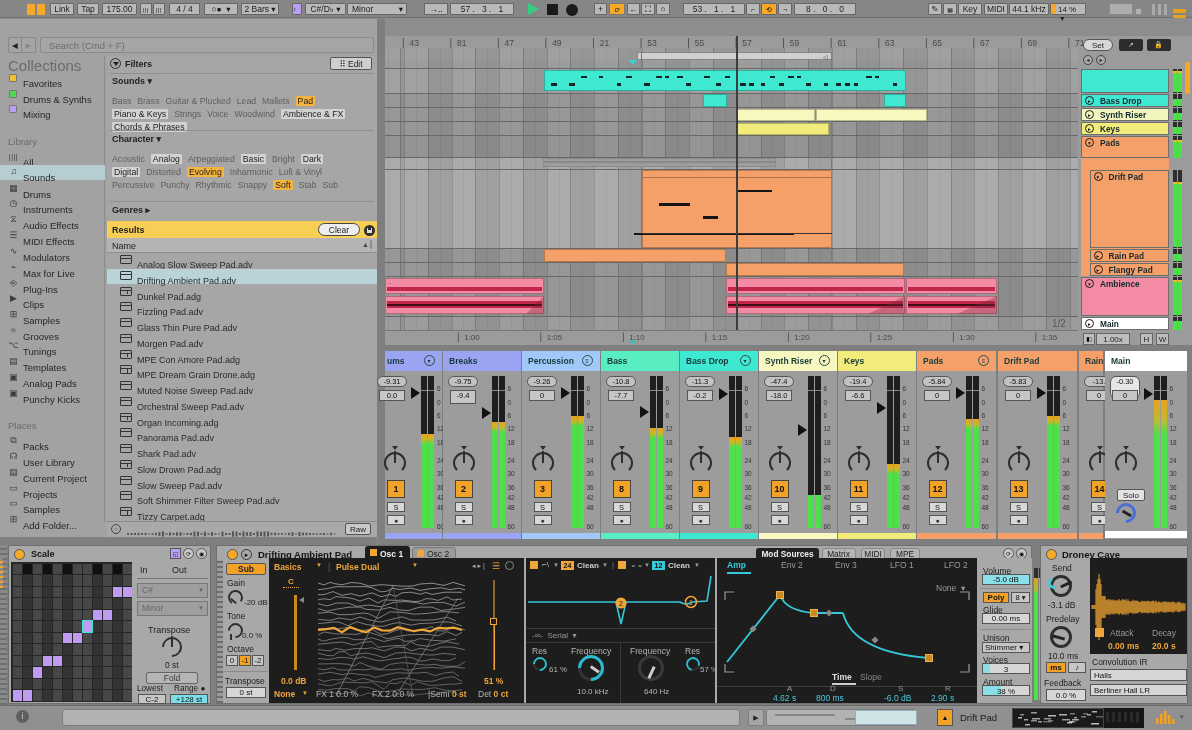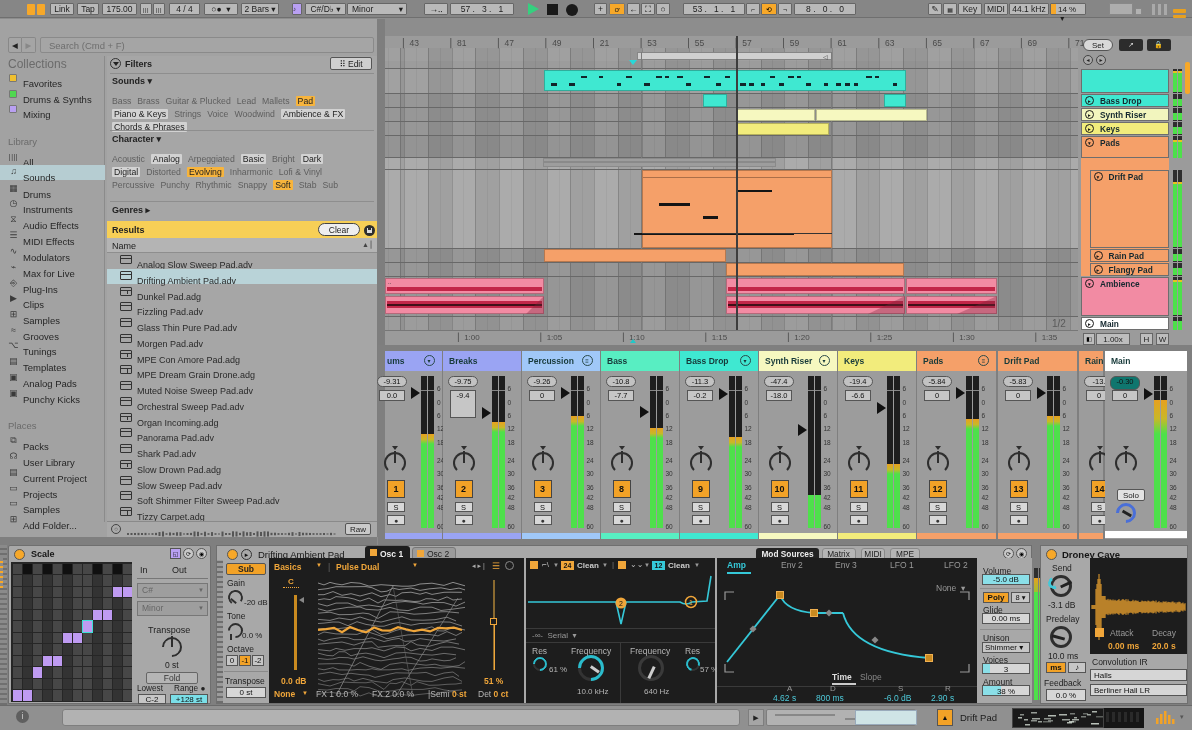--- a/index.html
+++ b/index.html
@@ -59,21 +59,21 @@
 <div style="left:1152px;top:4px;width:3px;height:11px;background:#a9a9a9"></div>
 <div style="left:1158px;top:4px;width:3px;height:11px;background:#a9a9a9"></div>
 <div style="left:1164px;top:4px;width:3px;height:11px;background:#a9a9a9"></div>
 <div style="left:1173px;top:9px;width:13px;height:3.5px;background:#e8a020;border-radius:1px"></div>
 <div style="left:1173px;top:14.5px;width:13px;height:3.5px;background:#e8a020;border-radius:1px"></div>
 <div style="left:0;top:19px;width:377px;height:518px;background:#a2a2a2"></div>
 <div style="left:8px;top:37px;width:14px;height:16px;background:#a5a5a5;border:1px solid #888;border-radius:2px 0 0 2px;font-size:7.5px;color:#222;text-align:center;line-height:15px">◀</div>
 <div style="left:22px;top:37px;width:14px;height:16px;background:#a5a5a5;border:1px solid #888;border-left:none;border-radius:0 2px 2px 0;font-size:7.5px;color:#888;text-align:center;line-height:15px">▶</div>
 <div style="left:40px;top:37px;width:334px;height:16px;background:#a5a5a5;border:1px solid #8a8a8a;border-radius:2px;font-size:9.5px;color:#6e6e6e;line-height:15px;padding-left:8px">Search (Cmd + F)</div>
 <div style="left:0;top:56px;width:105px;height:466px;background:#a2a2a2;border-right:1px solid #8b8b8b"></div>
-<div style="left:8px;top:57px;font-size:12px;color:#6b6b6b">Collections</div>
+<div style="left:8px;top:57px;font-size:15px;color:#6b6b6b">Collections</div>
 <div style="left:9px;top:74px;width:8px;height:8px;background:#f0c030;border:1px solid #777;border-radius:1px"></div>
 <div style="left:23px;top:73px;"><span class="nav">Favorites</span></div>
 <div style="left:9px;top:89.5px;width:8px;height:8px;background:#50d850;border:1px solid #777;border-radius:1px"></div>
 <div style="left:23px;top:88.5px;"><span class="nav">Drums &amp; Synths</span></div>
 <div style="left:9px;top:105px;width:8px;height:8px;background:#b9a0f2;border:1px solid #777;border-radius:1px"></div>
 <div style="left:23px;top:104px;"><span class="nav">Mixing</span></div>
 <div style="left:8px;top:136px;font-size:9.5px;color:#6b6b6b">Library</div>
 <div style="left:7px;top:150.5px;width:13px;font-size:9px;color:#3a3a3a;text-align:center"><span style="font-size:7px;letter-spacing:.5px">||||</span></div>
 <div style="left:23px;top:151.5px;"><span class="nav">All</span></div>
 <div style="left:0px;top:164.5px;width:105px;height:15px;background:#b6cdd2"></div>
@@ -529,21 +529,21 @@
 <div style="left:394px;top:451px;width:2px;height:12px;background:#2e2e2e"></div>
 <div style="left:392px;top:446px;width:0;height:0;border-left:3px solid transparent;border-right:3px solid transparent;border-top:4px solid #2e2e2e"></div>
 <div style="left:387px;top:480px;width:18px;height:18px;background:#f2a227;border:1px solid #444;font-size:9px;font-weight:700;color:#111;text-align:center;line-height:17px">1</div>
 <div style="left:387px;top:501.5px;width:18px;height:10px;background:#d8d8d8;border:1px solid #555;font-size:7.5px;color:#111;text-align:center;line-height:9px">S</div>
 <div style="left:387px;top:515px;width:18px;height:10px;background:#d8d8d8;border:1px solid #555;font-size:7px;color:#333;text-align:center;line-height:9px">●</div>
 <div style="left:385px;top:533px;width:56.5px;height:6px;background:#9aa4f3"></div>
 <div style="left:443px;top:351px;width:77.5px;height:188px;background:#9c9c9c;overflow:hidden"></div>
 <div style="left:443px;top:351px;width:77.5px;height:20px;background:#9aa4f3"></div>
 <div style="left:449px;top:356px;font-size:8.5px;font-weight:700;color:#173a3a;white-space:nowrap">Breaks</div>
 <div style="left:448px;top:376px;width:30px;height:11px;background:#c2c2c2;border:1px solid #555;border-radius:6px;font-size:7.5px;color:#111;text-align:center;line-height:10px">-9.75</div>
-<div style="left:450px;top:390px;width:26px;height:28px;background:#c6c6c6;border:1px solid #555;font-size:7.5px;color:#111;text-align:center;line-height:10px">-9.4</div>
+<div style="left:450px;top:390px;width:26px;height:14px;background:#c6c6c6;border:1px solid #555;font-size:7.5px;color:#111;text-align:center;line-height:10px">-9.4</div>
 <div style="left:491.5px;top:374px;width:13px;height:155px;background:#9c9c9c"></div>
 <div style="left:491.5px;top:376px;width:6px;height:152px;background:#1e1e1e"></div>
 <div style="left:491.5px;top:421.6px;width:6px;height:106.39999999999998px;background:#4ee04b"></div>
 <div style="left:491.5px;top:421.6px;width:6px;height:10px;background:linear-gradient(180deg,#e8a020 0,#c8b828 55%,#4ee04b 100%)"></div>
 <div style="left:491.5px;top:390px;width:6px;height:1px;background:rgba(220,220,220,.55)"></div>
 <div style="left:498.5px;top:376px;width:6px;height:152px;background:#1e1e1e"></div>
 <div style="left:498.5px;top:421.6px;width:6px;height:106.39999999999998px;background:#4ee04b"></div>
 <div style="left:498.5px;top:421.6px;width:6px;height:10px;background:linear-gradient(180deg,#e8a020 0,#c8b828 55%,#4ee04b 100%)"></div>
 <div style="left:498.5px;top:390px;width:6px;height:1px;background:rgba(220,220,220,.55)"></div>
 <div style="left:481.5px;top:407px;width:0;height:0;border-top:6px solid transparent;border-bottom:6px solid transparent;border-left:9px solid #111"></div>
@@ -827,21 +827,21 @@
 <div style="left:1089px;top:452px;width:22px;height:22px;border:2.5px solid #2e2e2e;border-radius:50%;border-bottom-color:transparent"></div>
 <div style="left:1099px;top:451px;width:2px;height:12px;background:#2e2e2e"></div>
 <div style="left:1097px;top:446px;width:0;height:0;border-left:3px solid transparent;border-right:3px solid transparent;border-top:4px solid #2e2e2e"></div>
 <div style="left:1090.5px;top:480px;width:18px;height:18px;background:#f2a227;border:1px solid #444;font-size:9px;font-weight:700;color:#111;text-align:center;line-height:17px">14</div>
 <div style="left:1090.5px;top:501.5px;width:18px;height:10px;background:#d8d8d8;border:1px solid #555;font-size:7.5px;color:#111;text-align:center;line-height:9px">S</div>
 <div style="left:1090.5px;top:515px;width:18px;height:10px;background:#d8d8d8;border:1px solid #555;font-size:7px;color:#333;text-align:center;line-height:9px">●</div>
 <div style="left:1079px;top:533px;width:24px;height:6px;background:#f5a069"></div>
 <div style="left:1105px;top:351px;width:82px;height:188px;background:#9c9c9c;overflow:hidden"></div>
 <div style="left:1105px;top:351px;width:82px;height:20px;background:#ffffff"></div>
 <div style="left:1111px;top:356px;font-size:8.5px;font-weight:700;color:#173a3a;white-space:nowrap">Main</div>
-<div style="left:1110px;top:376px;width:30px;height:14px;background:#0f766e;border:1px solid #555;border-radius:6px;font-size:7.5px;color:#111;text-align:center;line-height:10px">-0.30</div>
+<div style="left:1110px;top:376px;width:30px;height:23px;background:#e5e5e5;border:1px solid #555;border-radius:6px;font-size:7.5px;color:#111;text-align:center;line-height:10px">-0.30</div>
 <div style="left:1112px;top:390px;width:26px;height:11px;background:#c6c6c6;border:1px solid #555;font-size:7.5px;color:#111;text-align:center;line-height:10px">0</div>
 <div style="left:1153.5px;top:374px;width:13px;height:155px;background:#9c9c9c"></div>
 <div style="left:1153.5px;top:376px;width:6px;height:152px;background:#1e1e1e"></div>
 <div style="left:1153.5px;top:399.56px;width:6px;height:128.44px;background:#4ee04b"></div>
 <div style="left:1153.5px;top:399.56px;width:6px;height:34px;background:linear-gradient(180deg,#e8a020 0,#c8b828 55%,#4ee04b 100%)"></div>
 <div style="left:1153.5px;top:390px;width:6px;height:1px;background:rgba(220,220,220,.55)"></div>
 <div style="left:1160.5px;top:376px;width:6px;height:152px;background:#1e1e1e"></div>
 <div style="left:1160.5px;top:399.56px;width:6px;height:128.44px;background:#4ee04b"></div>
 <div style="left:1160.5px;top:399.56px;width:6px;height:34px;background:linear-gradient(180deg,#e8a020 0,#c8b828 55%,#4ee04b 100%)"></div>
 <div style="left:1160.5px;top:390px;width:6px;height:1px;background:rgba(220,220,220,.55)"></div>
@@ -1030,21 +1030,21 @@
 <div style="left:165px;top:660px;font-size:8.5px;color:#222">0 st</div>
 <div style="left:146px;top:672px;width:52px;height:12px;background:#b5b5b5;border:1px solid #666;border-radius:2px;font-size:8.5px;color:#333;text-align:center;line-height:11px">Fold</div>
 <div style="left:137px;top:684px;font-size:8.2px;color:#222">Lowest</div>
 <div style="left:174px;top:684px;font-size:8.2px;color:#222">Range ●</div>
 <div style="left:138px;top:693.5px;width:28px;height:10px;background:#c6c6c6;border:1px solid #555;font-size:8px;color:#111;text-align:center;line-height:10px">C-2</div>
 <div style="left:170px;top:693.5px;width:38px;height:10px;background:#7adfe8;border:1px solid #555;font-size:8px;color:#111;text-align:center;line-height:10px">+128 st</div>
 <div style="left:216px;top:545px;width:816px;height:159px;background:#a8a8a8;border:1px solid #6f6f6f"></div>
 <div style="left:217px;top:560px;width:6px;height:143px;background:repeating-linear-gradient(0deg,#6e6e6e 0 2px,#9b9b9b 2px 5px)"></div>
 <div style="left:227px;top:548.5px;width:11px;height:11px;background:#f7a829;border:1px solid #555;border-radius:50%"></div>
 <div style="left:241px;top:548.5px;width:11px;height:11px;border:1px solid #333;border-radius:50%;font-size:7px;text-align:center;line-height:10px;color:#111">▸</div>
-<div style="left:258px;top:549px;font-size:9.5px;font-weight:400;color:#151515">Drifting Ambient Pad</div>
+<div style="left:258px;top:549px;font-size:9.5px;font-weight:700;color:#151515">Drifting Ambient Pad</div>
 <div style="left:365px;top:545.5px;width:45px;height:14px;background:#1d1d1d;border-radius:3px 3px 0 0;"></div>
 <div style="left:370px;top:549px;width:7px;height:7px;background:#f0a63a"></div>
 <div style="left:380px;top:548.5px;font-size:8.5px;font-weight:700;color:#eee">Osc 1</div>
 <div style="left:412px;top:546.5px;width:44px;height:13px;background:#9b9b9b;border:1px solid #777;border-radius:3px 3px 0 0"></div>
 <div style="left:417px;top:550px;width:7px;height:7px;background:#f0a63a"></div>
 <div style="left:427px;top:549px;font-size:8.5px;color:#222">Osc 2</div>
 <div style="left:756px;top:547.5px;width:63px;height:13px;background:#222;border-radius:3px 3px 0 0;font-size:8.3px;font-weight:700;color:#eee;line-height:13px;text-align:center">Mod Sources</div>
 <div style="left:821.5px;top:548px;width:34px;height:12px;background:#b5b5b5;border:1px solid #888;border-radius:3px 3px 0 0;font-size:8.3px;color:#222;line-height:11px;text-align:center">Matrix</div>
 <div style="left:861px;top:548px;width:24px;height:12px;background:#b5b5b5;border:1px solid #888;border-radius:3px 3px 0 0;font-size:8.3px;color:#222;line-height:11px;text-align:center">MIDI</div>
 <div style="left:890px;top:548px;width:30px;height:12px;background:#b5b5b5;border:1px solid #888;border-radius:3px 3px 0 0;font-size:8.3px;color:#222;line-height:11px;text-align:center">MPE</div>

